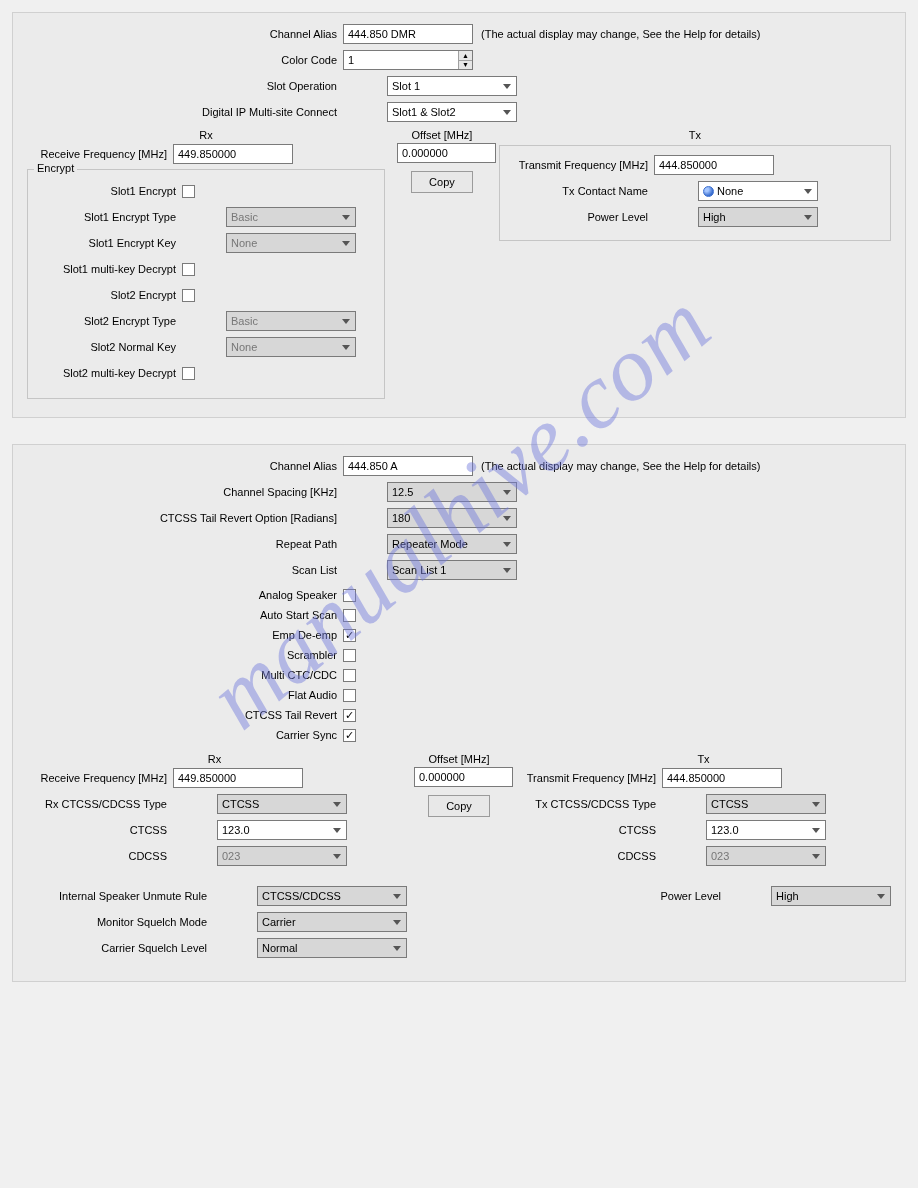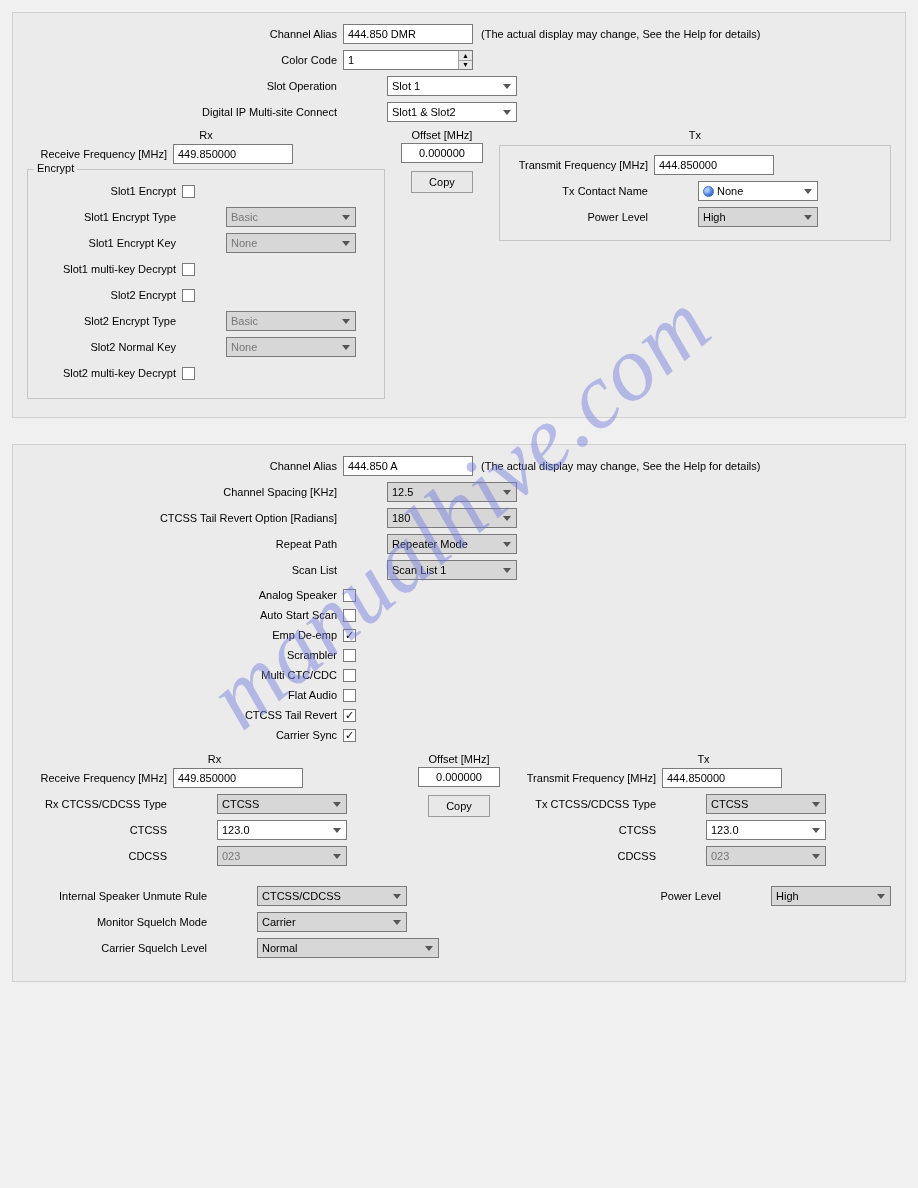--- a/index.html
+++ b/index.html
@@ -150,25 +150,25 @@
     height: 22px;
     width: 62px;
     border: 1px solid #9b9b9b;
     background: #e8e8e8;
     font-size: 11px;
     font-family: inherit;
     cursor: pointer;
     margin-top: 8px;
   }
   .off-input {
-    width: 82px;
+    width: 99px;
     height: 20px;
     border: 1px solid #7a7a7a;
     background: #fff;
-    text-align: center;
+    text-align: left;
     padding: 0 4px;
     font-size: 11px;
   }
   .tx .row .label, .rx .row .label { width: 140px; }
   .panel2 .top-rows .label { width: 310px; }
   .cbox-row {
     display: flex;
     align-items: center;
     min-height: 20px;
   }
@@ -424,21 +424,21 @@
       <div class="row">
         <span class="label">Internal Speaker Unmute Rule</span>
         <span class="sel-wrap"><span class="sel grey" style="width:150px">CTCSS/CDCSS</span></span>
       </div>
       <div class="row">
         <span class="label">Monitor Squelch Mode</span>
         <span class="sel-wrap"><span class="sel grey" style="width:150px">Carrier</span></span>
       </div>
       <div class="row">
         <span class="label">Carrier Squelch Level</span>
-        <span class="sel-wrap"><span class="sel grey" style="width:182px">Normal</span></span>
+        <span class="sel-wrap"><span class="sel grey" style="width:150px">Normal</span></span>
       </div>
     </div>
     <div class="bottom-right">
       <div class="row">
         <span class="label">Power Level</span>
         <span class="sel-wrap"><span class="sel grey" style="width:120px">High</span></span>
       </div>
     </div>
   </div>
 </div>

